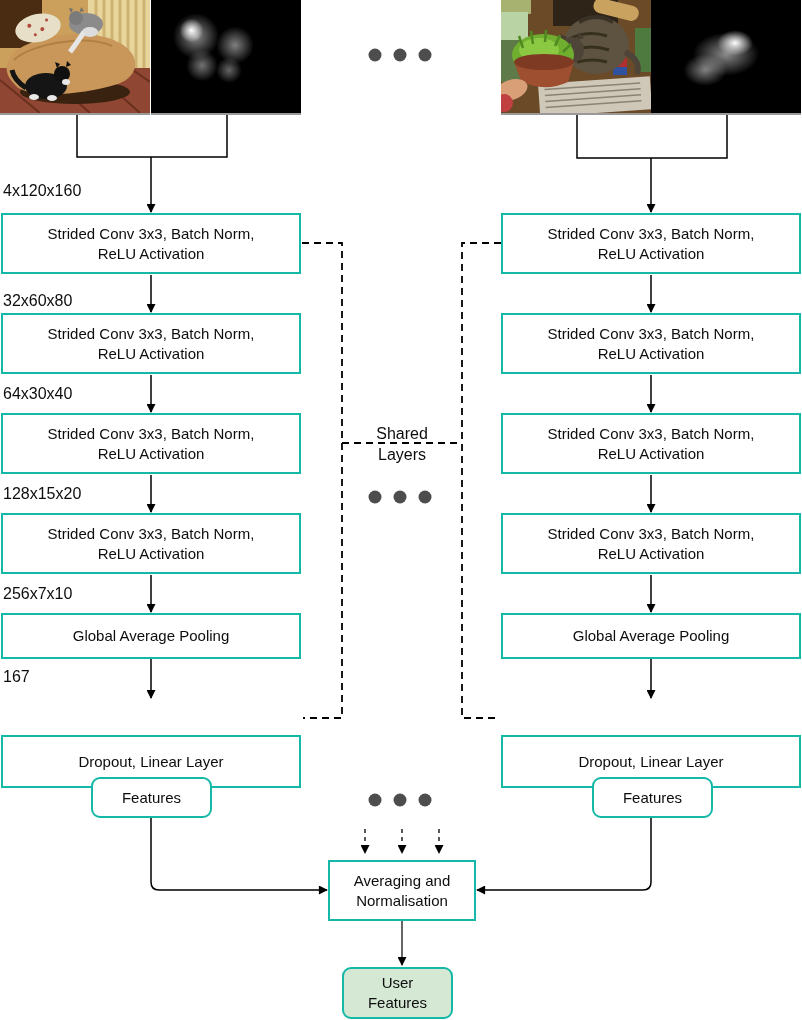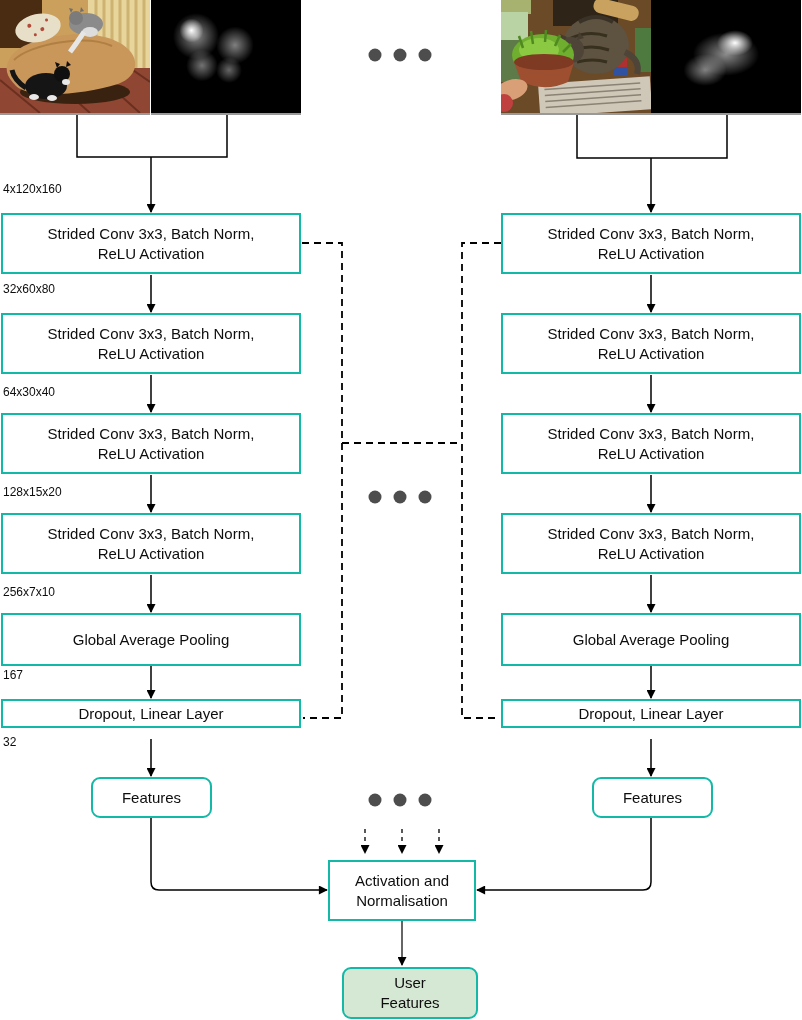--- a/index.html
+++ b/index.html
@@ -6,42 +6,42 @@
   #canvas{position:relative;width:802px;height:1020px;background:#fff;overflow:hidden;
           font-family:"Liberation Sans","DejaVu Sans",sans-serif;color:#0d0d0d;}
   #wires{position:absolute;left:0;top:0;z-index:1;pointer-events:none;}
   .box{position:absolute;box-sizing:border-box;background:#fff;border:2px solid #14b8a6;
        display:flex;flex-direction:column;justify-content:center;align-items:center;
        text-align:center;font-size:15px;line-height:20px;z-index:2;}
   .rounded{border-radius:9px;}
   .col-l{left:1px;width:300px;}
   .col-r{left:501px;width:300px;}
   .conv{height:61px;}
-  .gap{height:53px;}
-  .drop{height:29px;}
+  .gap{height:46px;}
+  .drop{height:53px;margin-top:36px;}
   .feat{top:777px;width:121px;height:41px;}
-  .dim{position:absolute;left:3px;font-size:12px;z-index:2;}
+  .dim{position:absolute;left:3px;font-size:16px;z-index:2;}
   .shared{position:absolute;left:342px;top:423px;width:120px;text-align:center;
           font-size:16px;line-height:21px;z-index:2;}
   .shared span{background:#fff;padding:0 3px;}
   .img{position:absolute;top:0;width:150px;height:113px;overflow:hidden;z-index:2;
        border-bottom:2px solid #999;}
   .sal-l{left:151px;background:
       radial-gradient(circle 16px at 27% 27%,rgba(255,255,255,1),rgba(255,255,255,0) 75%),
       radial-gradient(circle 32px at 30% 32%,rgba(255,255,255,.55),rgba(255,255,255,0) 72%),
       radial-gradient(circle 26px at 56% 40%,rgba(255,255,255,.5),rgba(255,255,255,0) 72%),
       radial-gradient(circle 22px at 34% 58%,rgba(255,255,255,.45),rgba(255,255,255,0) 72%),
       radial-gradient(circle 18px at 52% 62%,rgba(255,255,255,.4),rgba(255,255,255,0) 72%),
       #000;}
   .sal-r{left:651px;background:
       radial-gradient(ellipse 24px 17px at 56% 38%,rgba(255,255,255,1),rgba(255,255,255,0) 75%),
       radial-gradient(ellipse 46px 30px at 50% 48%,rgba(255,255,255,.55),rgba(255,255,255,0) 72%),
       radial-gradient(ellipse 30px 22px at 36% 62%,rgba(255,255,255,.5),rgba(255,255,255,0) 72%),
       #000;}
-  .embedding{left:342px;top:967px;width:136px;height:52px;background:#d5e8d4;}
+  .embedding{left:342px;top:967px;width:111px;height:52px;background:#d5e8d4;}
   .averaging{left:328px;top:860px;width:148px;height:61px;}
 </style>
 </head>
 <body>
 
 <div id="canvas">
 
   <svg id="wires" width="802" height="1020" viewBox="0 0 802 1020">
     <defs>
       <marker id="ah" viewBox="0 0 10 10" refX="9" refY="5" markerWidth="11" markerHeight="9" orient="auto" markerUnits="userSpaceOnUse">
@@ -175,21 +175,21 @@
       <g transform="rotate(-18 10 90)">
           <ellipse cx="10" cy="90" rx="17" ry="10" fill="#d9a078"></ellipse>
         </g>
       <circle cx="3" cy="103" r="9" fill="#c04040"></circle>
     </svg>
   </div>
 
   <div class="img sal-r"></div>
 
   <div class="dim" style="top:182px">4x120x160</div>
-  <div class="dim" style="top:282px">32x60x80</div>
+  <div class="dim" style="top:292px">32x60x80</div>
   <div class="dim" style="top:385px">64x30x40</div>
   <div class="dim" style="top:485px">128x15x20</div>
   <div class="dim" style="top:585px">256x7x10</div>
   <div class="dim" style="top:668px">167</div>
   <div class="dim" style="top:735px">32</div>
 
   <div class="box col-l conv" style="top:213px">
     <span>Strided Conv 3x3, Batch Norm,</span>
       <span>ReLU Activation</span>
   </div>
@@ -234,23 +234,27 @@
   <div class="box col-r gap" style="top:613px">
     <span>Global Average Pooling</span>
   </div>
   <div class="box col-r drop" style="top:699px">
     <span>Dropout, Linear Layer</span>
   </div>
   <div class="box rounded feat" style="left:592px">
     <span>Features</span>
   </div>
 
+  <div class="shared">
+    <span>Shared</span><br>
+    <span>Layers</span>
+  </div>
 
   <div class="box averaging">
-    <span>Activation and</span>
+    <span>Averaging and</span>
     <span>Normalisation</span>
   </div>
   <div class="box rounded embedding" style="background: rgb(213, 232, 212);">
     <span>User</span>
     <span>Features</span>
   </div>
 
 </div>
 
 </body></html>

